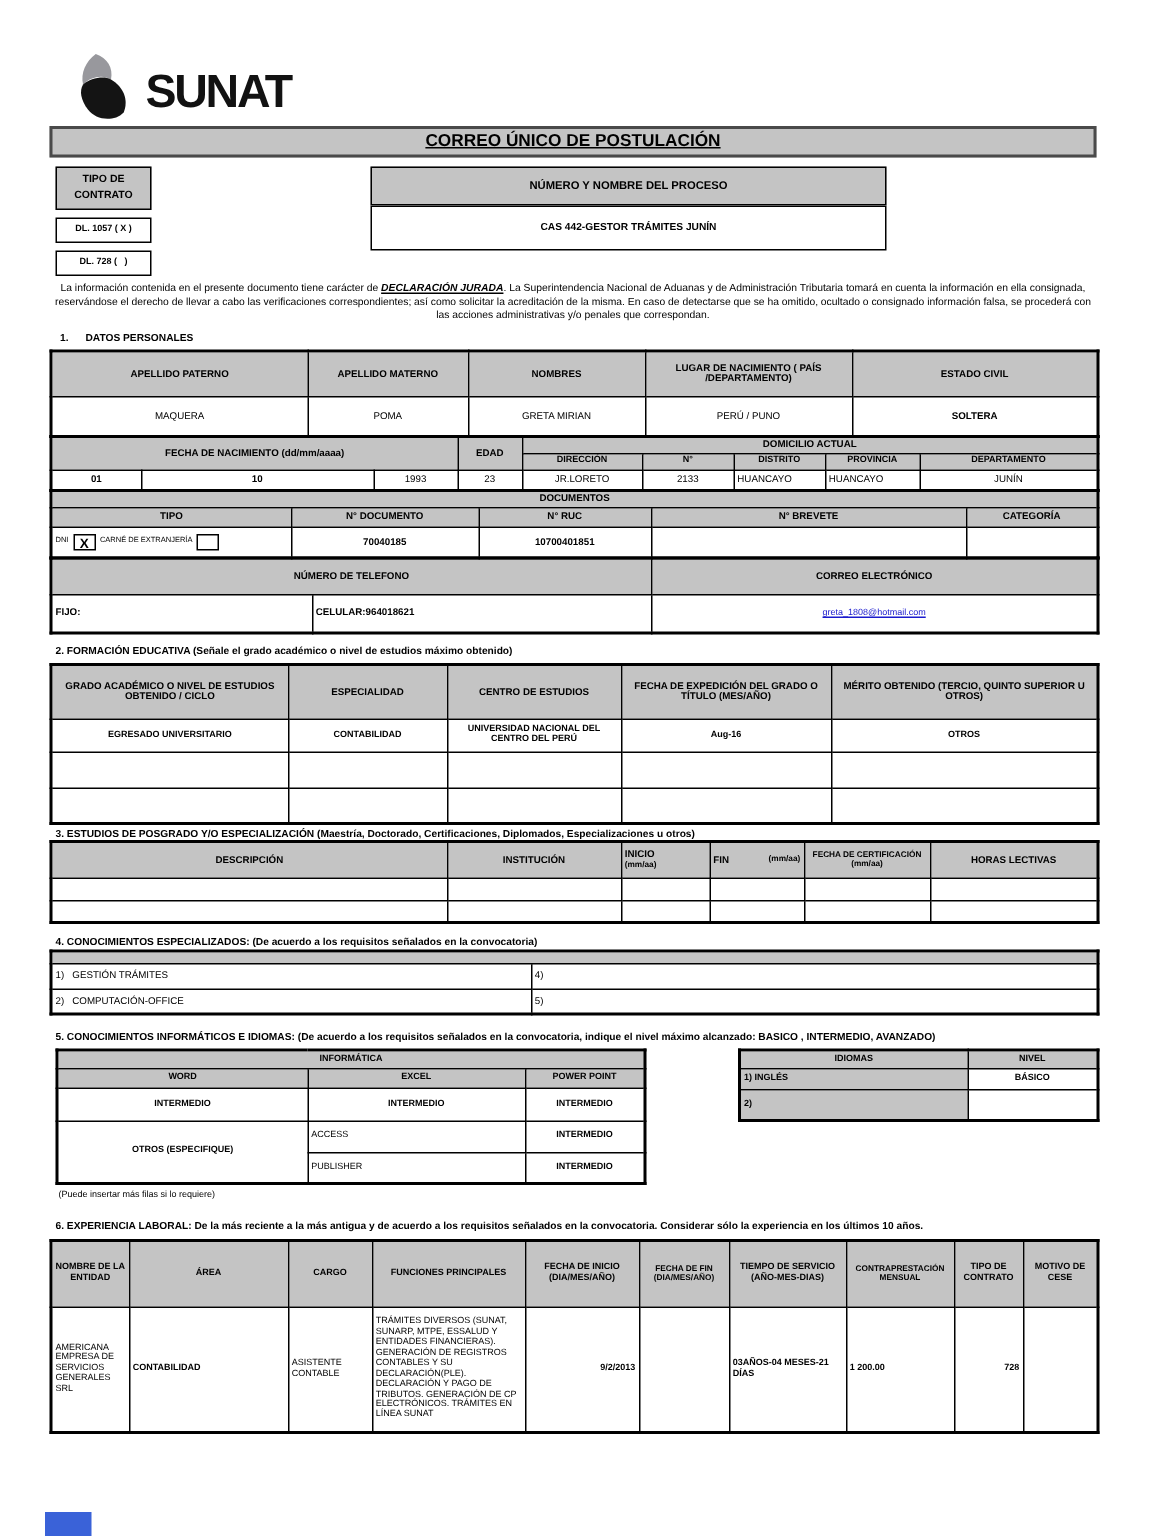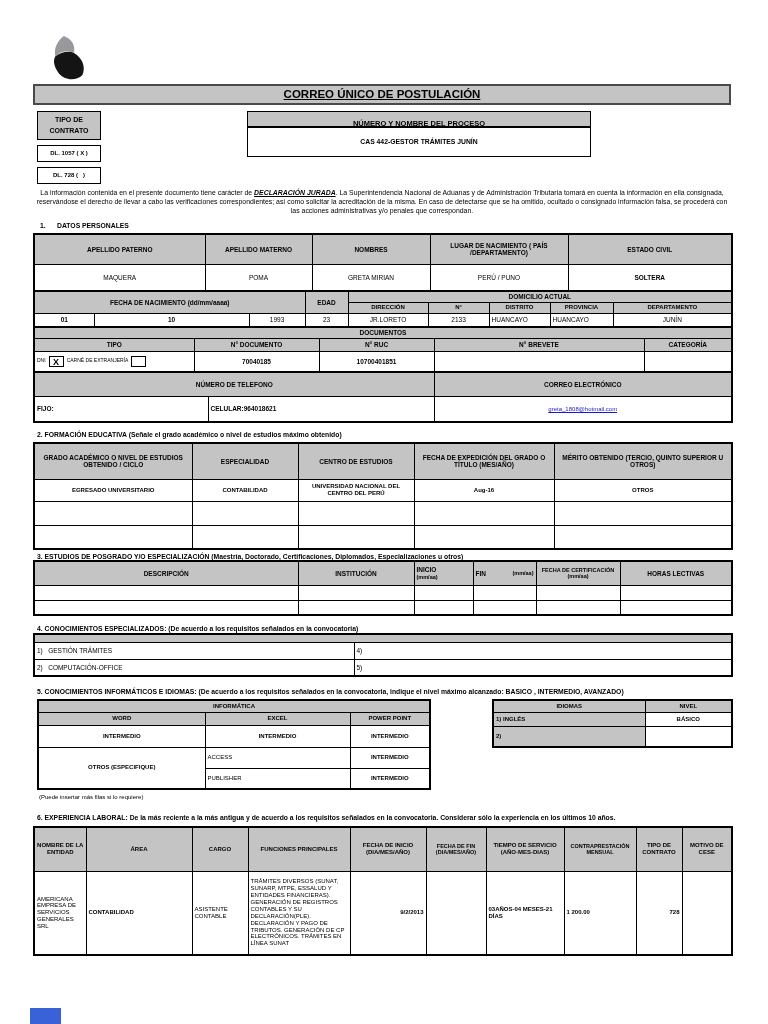--- a/index.html
+++ b/index.html
@@ -14,21 +14,21 @@
   
   #title-bar{left:33px;top:84px;width:698px;height:21px;background:#c4c4c4;
     border:2px solid #4a4a4a;text-align:center;font-weight:bold;font-size:11.5px;
     text-decoration:underline;line-height:17px;}
   
   #contract-box{left:37px;top:111px;width:64px;}
   .cbox{border:1.5px solid #000;text-align:center;font-weight:bold;}
   #contract-box .hdr{background:#c4c4c4;height:29px;font-size:7px;line-height:1.5;padding-top:3px;}
   #contract-box .opt{height:17px;font-size:6px;line-height:15px;margin-top:5px;background:#fff;}
   #process-box{left:247px;top:111px;width:344px;}
-  #process-box .hdr{background:#c4c4c4;height:16px;font-size:7.5px;line-height:23px;}
+  #process-box .hdr{background:#c4c4c4;height:26px;font-size:7.5px;line-height:23px;}
   #process-box .val{height:30px;font-size:6.8px;line-height:28px;background:#fff;}
   
   #declaration{left:36px;top:188px;width:692px;font-size:6.9px;line-height:1.32;text-align:center;}
   .decl-em{font-style:italic;font-weight:bold;text-decoration:underline;}
   
   .slabel{font-weight:bold;font-size:6.8px;}
   #s1-label{left:40px;top:222px;}
   #s2-label{left:37px;top:431px;}
   #s3-label{left:37px;top:553px;}
   #s4-label{left:37px;top:625px;}
@@ -67,20 +67,21 @@
 </head>
 <body>
 
 <div id="logo" class="abs">
   <span>
     <svg width="44" height="48" viewBox="0 0 52 56">
       <path fill="#98989d" d="M14 2 C6 8 2 17 4 26 C10 20 19 18 26 22 C28 13 23 5 14 2 Z"></path>
       <path fill="#141414" d="M4 26 C10 21 20 19 26 22 C36 28 40 38 36 48 C28 56 14 54 8 46 C2 38 1 31 4 26 Z"></path>
     </svg>
   </span>
+  <span class="logo-text">SUNAT</span>
 </div>
 
 <div id="title-bar" class="abs">CORREO ÚNICO DE POSTULACIÓN</div>
 
 <div id="contract-box" class="abs">
   <div class="cbox hdr">TIPO DE CONTRATO</div>
   <div class="cbox opt pre">DL. 1057 ( X )</div>
   <div class="cbox opt pre">DL. 728 (   )</div>
 </div>
 

